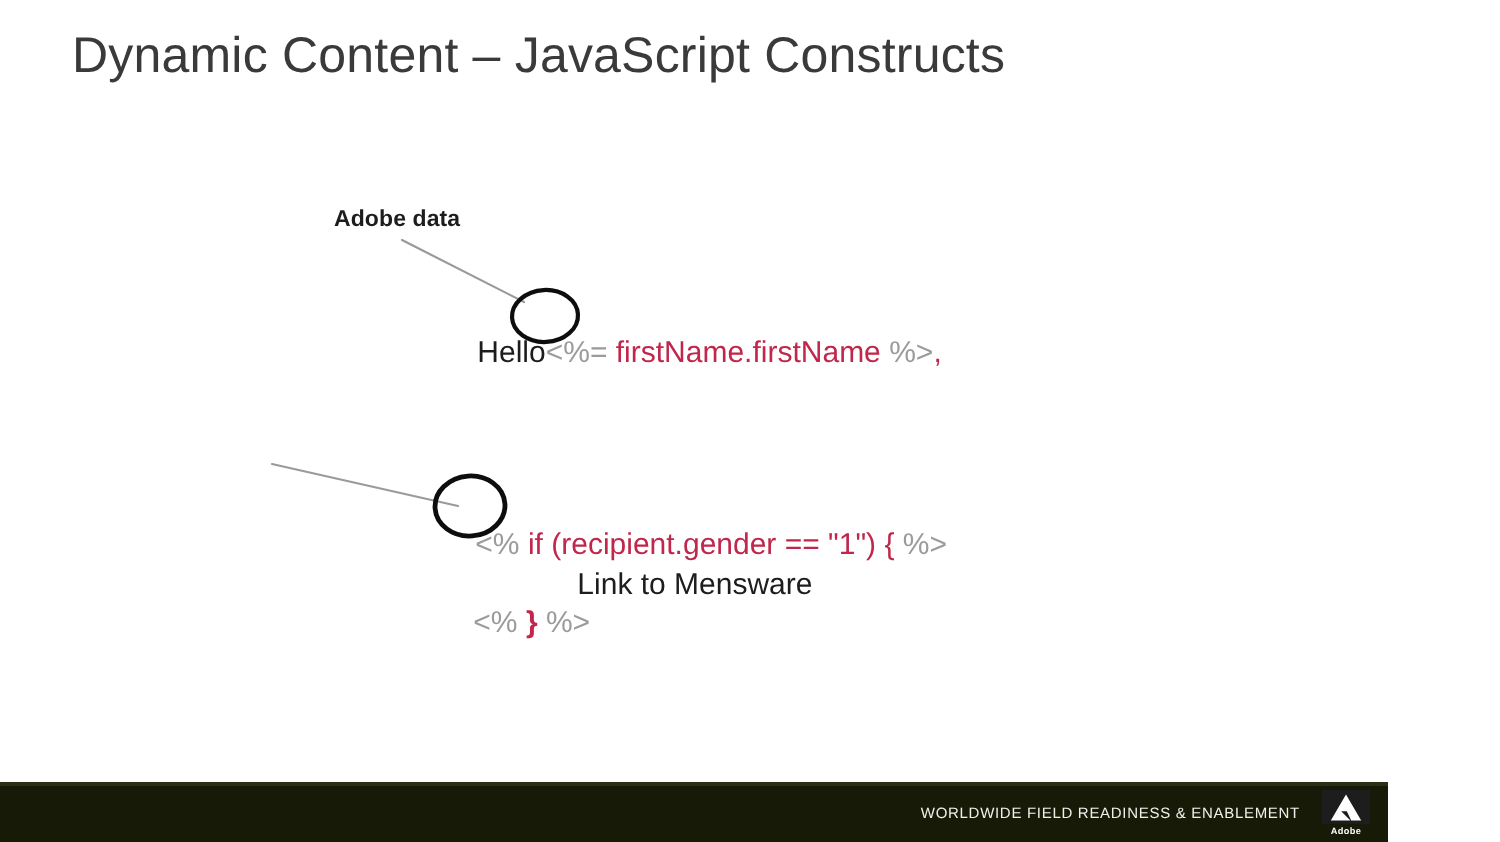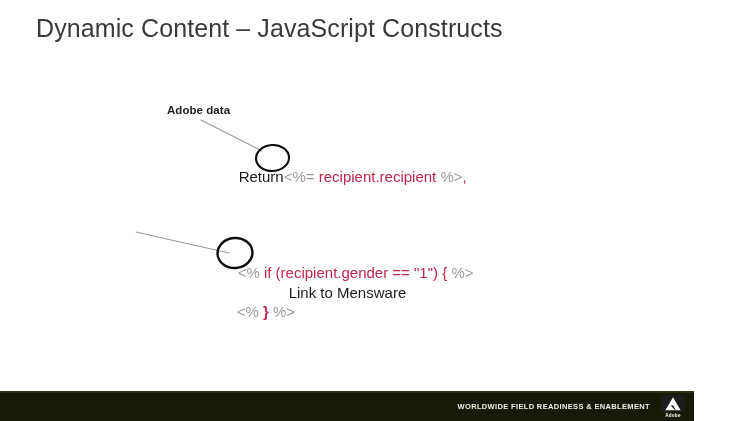--- a/index.html
+++ b/index.html
@@ -86,21 +86,21 @@
     top: 391px;
     width: 750px;
     height: 2px;
     background: #2b2f14;
   }
   #footer-tagline {
     position: absolute;
     right: 44px;
     top: 402px;
     font-size: 7.5px;
-    font-weight: 700;
+    font-weight: 400;
     letter-spacing: 0.35px;
     color: #f0f0ea;
     white-space: nowrap;
   }
   #adobe-logo {
     position: absolute;
     right: 6px;
     top: 395px;
     width: 30px;
     height: 24px;
@@ -126,21 +126,21 @@
 <body>
 
 <div id="slide">
 
   <div id="slide-title">Dynamic Content – JavaScript Constructs</div>
 
   <div class="callout-label" id="label-return-data">Adobe data</div>
 
 
   <div class="code-line" id="code-line-hello">
-    <span class="tok-plain">Return</span><span class="tok-tag">&lt;%=</span><span class="tok-code"> recipient.recipient </span><span class="tok-tag">%&gt;</span><span class="tok-code">,</span>
+    <span class="tok-plain">Hello</span><span class="tok-tag">&lt;%=</span><span class="tok-code"> firstName.firstName </span><span class="tok-tag">%&gt;</span><span class="tok-code">,</span>
   </div>
 
   <div class="code-line" id="code-line-if">
     <span class="tok-tag">&lt;%</span><span class="tok-code"> if (recipient.gender == "1") { </span><span class="tok-tag">%&gt;</span>
   </div>
 
   <div class="code-line" id="code-line-link">
     <span class="tok-plain">Link to Mensware</span>
   </div>
 

